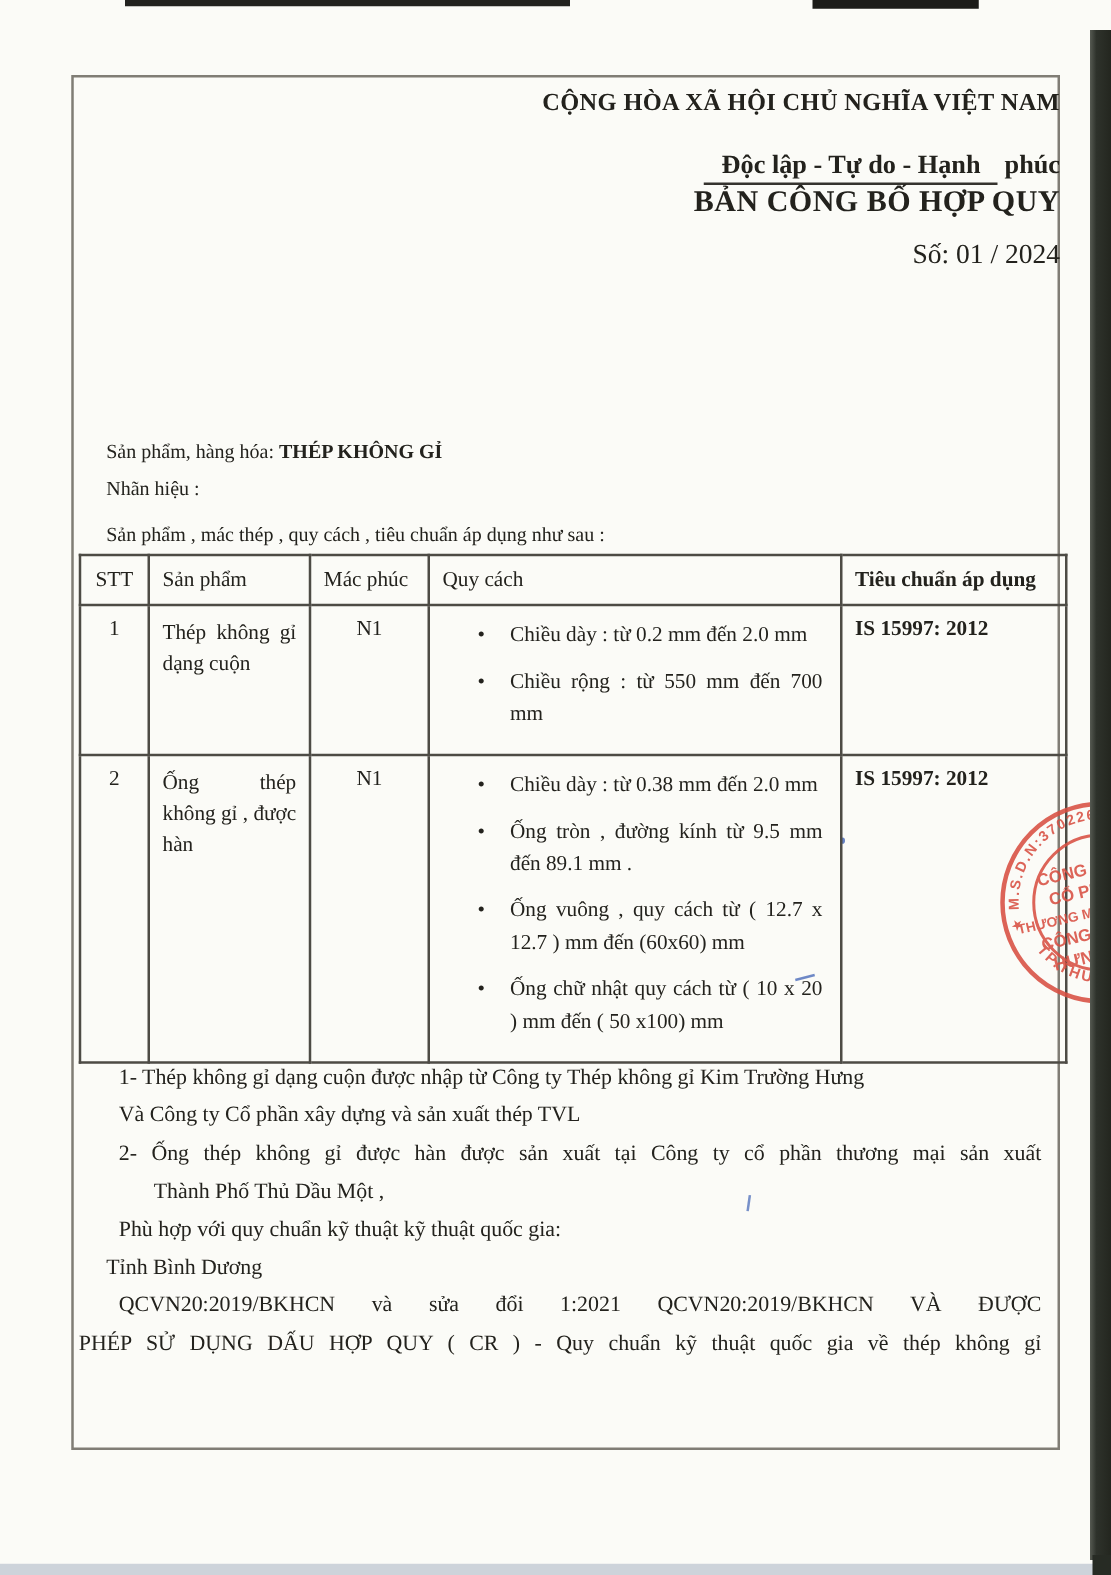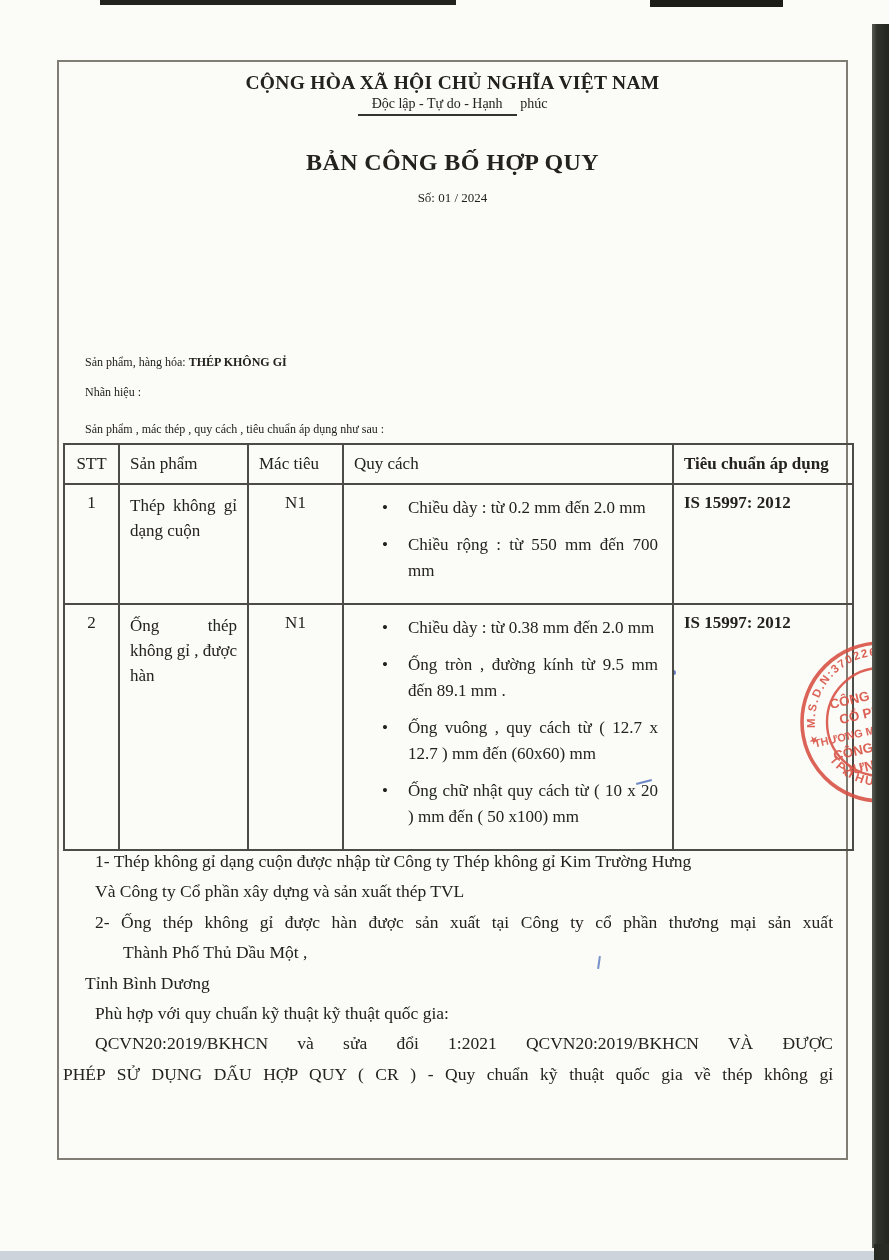--- a/index.html
+++ b/index.html
@@ -19,30 +19,30 @@
     background:linear-gradient(90deg,#565a52 0%, #2e322b 30%, #23261f 100%); z-index:30; }
   .scan-strip-bottom { position:absolute; left:0; top:1251px; width:889px; height:9px; background:#cdd3da; z-index:31; }
   .scan-corner-br { position:absolute; left:874px; top:1244px; width:15px; height:16px; background:#272b24; z-index:32; }
   .ink-dot   { position:absolute; left:672px; top:670px; width:4px; height:5px; background:#3f62b5; border-radius:50%; opacity:.8; }
   .ink-dash  { position:absolute; left:636px; top:781px; width:16px; height:2px; background:#3f62b5; transform:rotate(-14deg); opacity:.75; }
   .ink-tick  { position:absolute; left:598px; top:956px; width:2px; height:13px; background:#3f62b5; transform:rotate(8deg); opacity:.7; }
 
   
   .frame { position:absolute; left:57px; top:60px; width:791px; height:1100px; border:2px solid #807d75; }
 
-  .center { text-align:center; }
+  .center { text-align:right; }
   .hdr { position:absolute; left:57px; top:72px; width:791px; }
   .hdr-national { font-size:19.5px; font-weight:bold; letter-spacing:.3px; }
-  .hdr-motto { margin-top:2px; font-size:14px; font-weight:normal; }
+  .hdr-motto { margin-top:25px; font-size:21px; font-weight:bold; }
   .hdr-motto .ul { border-bottom:2px solid #35332e; padding:0 14px 3px 14px; }
   .doc-title { position:absolute; left:57px; top:149px; width:791px; font-size:24px; font-weight:bold; letter-spacing:.4px; }
-  .doc-number { position:absolute; left:57px; top:190px; width:791px; font-size:13px; }
+  .doc-number { position:absolute; left:57px; top:190px; width:791px; font-size:22px; }
 
   .info { position:absolute; left:75px; top:221px; width:760px; font-size:17.5px; line-height:31.5px; }
-  .product-block { position:absolute; left:85px; top:347px; width:748px; font-size:12px; line-height:30px; }
+  .product-block { position:absolute; left:85px; top:347px; width:748px; font-size:16px; line-height:30px; }
   .product-block .intro { margin-top:7px; }
   .bold { font-weight:bold; }
 
   
   table.spec { position:absolute; left:63px; top:443px; width:775px; border-collapse:collapse; table-layout:fixed; font-size:17px; }
   table.spec td { border:2px solid #4d4b45; vertical-align:top; padding:8px 10px; }
   table.spec .c-stt { width:55px; text-align:center; }
   table.spec .c-prod { width:129px;margin-top:28px; }
   table.spec .c-grade { width:95px; text-align:center; }
   table.spec .c-spec { width:330px; }
@@ -101,21 +101,21 @@
     </div>
     <div>Nhãn hiệu :</div>
     <div class="intro">Sản phẩm , mác thép , quy cách , tiêu chuẩn áp dụng như sau :</div>
   </div>
 
   <table class="spec">
     <tbody>
       <tr class="hdr-row">
         <td class="c-stt">STT</td>
         <td class="c-prod">Sản phẩm</td>
-        <td class="c-grade" style="text-align:left;">Mác tiêu</td>
+        <td class="c-grade" style="text-align:left;">Mác phúc</td>
         <td class="c-spec">Quy cách</td>
         <td class="c-std">Tiêu chuẩn áp dụng</td>
       </tr>
       <tr class="row-1">
         <td class="c-stt">1</td>
         <td class="c-prod cell-just">Thép không gỉ dạng cuộn</td>
         <td class="c-grade">N1</td>
         <td class="c-spec">
           <ul class="specs">
             <li>Chiều dày : từ 0.2 mm đến 2.0 mm</li>
@@ -139,22 +139,22 @@
         <td class="c-std">IS 15997: 2012</td>
       </tr>
     </tbody>
   </table>
 
   <div class="bodylines">
     <div class="bl">1- Thép không gỉ dạng cuộn được nhập từ Công ty Thép không gỉ Kim Trường Hưng</div>
     <div class="bl">Và Công ty Cổ phần xây dựng và sản xuất thép TVL</div>
     <div class="bl jlast">2- Ống thép không gỉ được hàn được sản xuất tại Công ty cổ phần thương mại sản xuất</div>
     <div class="bl cont">Thành Phố Thủ Dầu Một ,</div>
+    <div class="bl">Phù hợp với quy chuẩn kỹ thuật kỹ thuật quốc gia:</div>
     <div class="bl prov">Tỉnh Bình Dương</div>
-    <div class="bl">Phù hợp với quy chuẩn kỹ thuật kỹ thuật quốc gia:</div>
     <div class="bl jlast">QCVN20:2019/BKHCN và sửa đổi 1:2021 QCVN20:2019/BKHCN VÀ ĐƯỢC</div>
     <div class="bl flush jlast">PHÉP SỬ DỤNG DẤU HỢP QUY ( CR ) -  Quy chuẩn kỹ thuật quốc gia về thép không gỉ</div>
   </div>
 
   <svg class="stamp" viewBox="0 0 212 212">
     <circle cx="106" cy="106" r="79" fill="none" stroke="#d84f42" stroke-width="3.6"></circle>
     <circle cx="106" cy="106" r="54" fill="none" stroke="#d84f42" stroke-width="2.4"></circle>
     <defs>
       <path id="arcTop" d="M 44,128 A 66,66 0 1 1 171,94"></path>
       <path id="arcBottom" d="M 42,106 A 64,64 0 0 0 170,106"></path>

